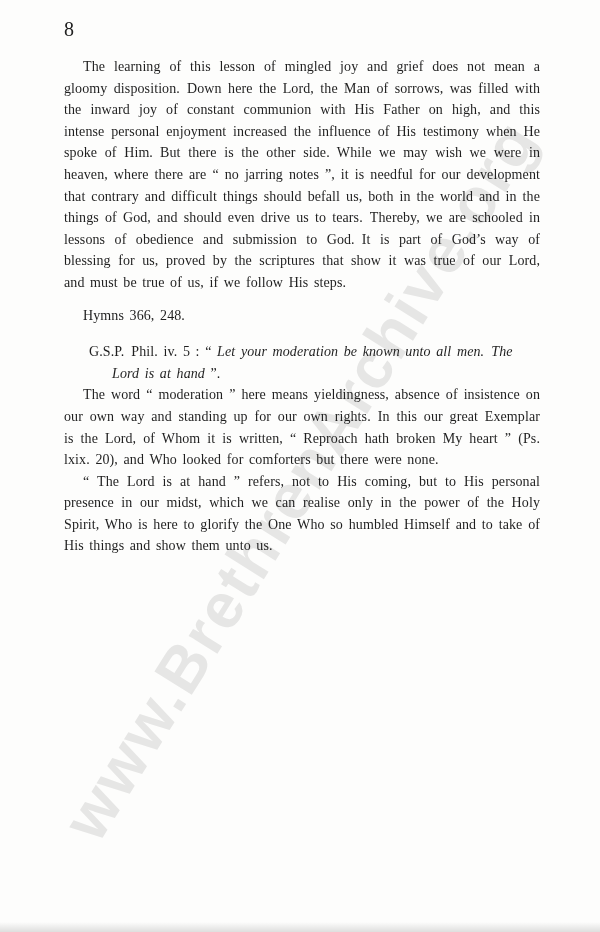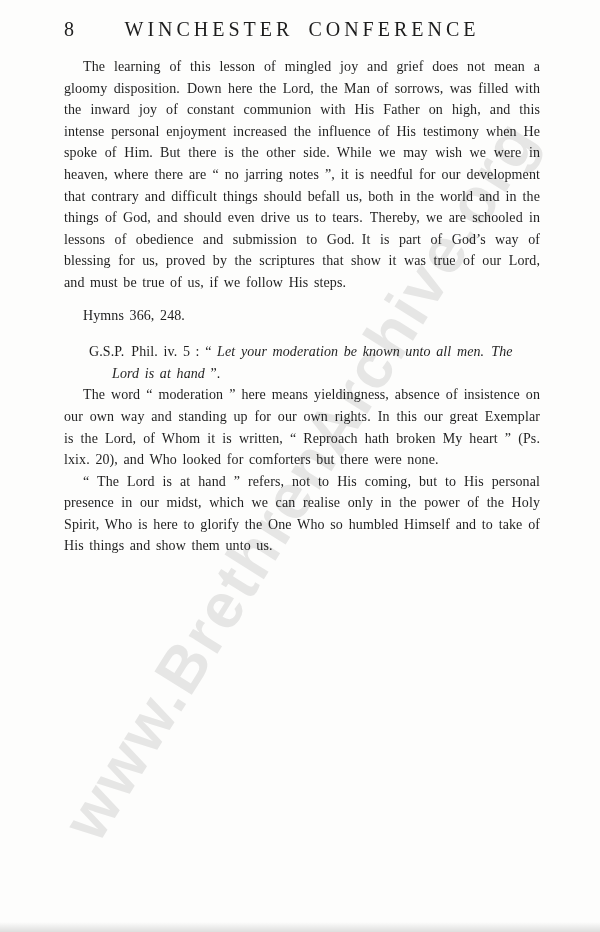--- a/index.html
+++ b/index.html
@@ -91,21 +91,20 @@
 </style>
 </head>
 <body>
 
 <div class="scan-page">
 
   <div class="watermark">www.BrethrenArchive.org</div>
 
   <header class="running-head">
     <span class="page-num">8</span>
-    <span class="head-title">WINCHESTER CONFERENCE</span>
   </header>
 
   <main class="text-block">
       <p class="para kind-intro"><span class="seg-roman">The learning of this lesson of mingled joy and grief does not mean a gloomy disposition. Down here the Lord, the Man of sorrows, was filled with the inward joy of constant communion with His Father on high, and this intense personal enjoyment increased the influence of His testimony when He spoke of Him. But there is the other side. While we may wish we were in heaven, where there are “ no jarring notes ”, it is needful for our development that contrary and difficult things should befall us, both in the world and in the things of God, and should even drive us to tears. Thereby, we are schooled in lessons of obedience and submission to God. It is part of God’s way of blessing for us, proved by the scriptures that show it was true of our Lord, and must be true of us, if we follow His steps.</span></p>
       <p class="para kind-hymns"><span class="seg-roman">Hymns 366, 248.</span></p>
       <p class="para kind-scripture"><span class="seg-roman">G.S.P. Phil. iv. 5 : “ </span><span class="seg-italic">Let your moderation be known unto all men. The Lord is at hand</span><span class="seg-roman"> ”.</span></p>
       <p class="para kind-lead"><span class="seg-roman">The word “ moderation ” here means yieldingness, absence of insistence on our own way and standing up for our own rights. In this our great Exemplar is the Lord, of Whom it is written, “ Reproach hath broken My heart ” (Ps. lxix. 20), and Who looked for comforters but there were none.</span></p>
       <p class="para kind-body"><span class="seg-roman">“ The Lord is at hand ” refers, not to His coming, but to His personal presence in our midst, which we can realise only in the power of the Holy Spirit, Who is here to glorify the One Who so humbled Himself and to take of His things and show them unto us.</span></p>
     </main>
 

